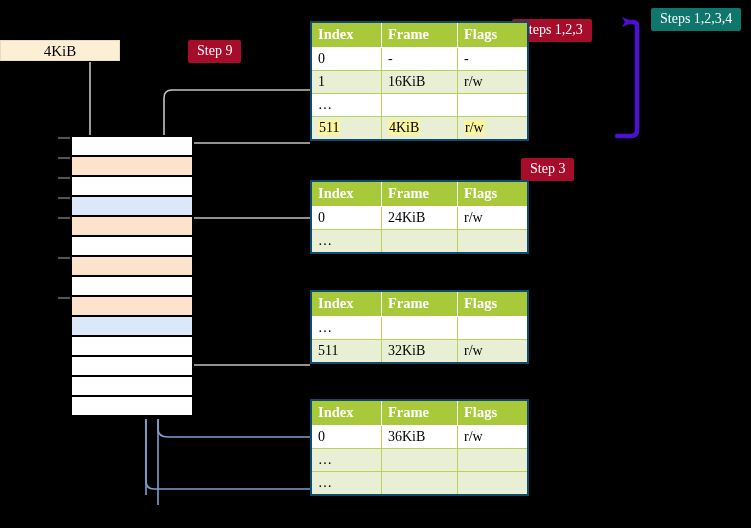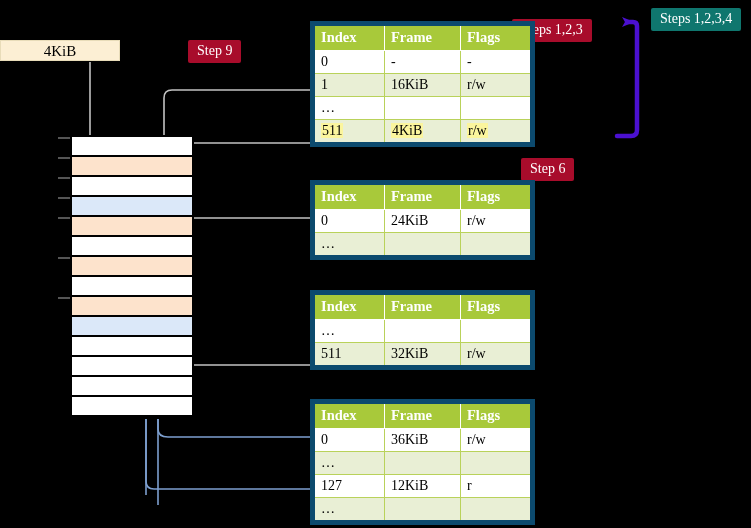--- a/index.html
+++ b/index.html
@@ -75,21 +75,21 @@
     height: 2px;
     background: #555555;
     width: 12px;
     left: -14px;
   }
 
   
   .ptable {
     position: absolute;
     border-collapse: collapse;
-    border: 5px solid #0c4a6e;
+    border: 2px solid #0c4a6e;
     background: #ffffff;
     font-size: 14px;
   }
   .ptable th {
     background: #a8c93a;
     color: #ffffff;
     font-weight: bold;
     text-align: left;
     padding: 3px 6px 4px 6px;
     border: 1px solid #ffffff;
@@ -198,21 +198,21 @@
       <div class="memtick" style="top: 60px;"></div>
       <div class="memtick" style="top: 80px;"></div>
       <div class="memtick" style="top: 120px;"></div>
       <div class="memtick" style="top: 160px;"></div>
     </div>
 
   <div id="badge-host">
       <div class="badge" style="left: 188px; top: 40px; background: rgb(168, 12, 43);">Step 9</div>
       <div class="badge" style="left: 512px; top: 19px; background: rgb(168, 12, 43);">Steps 1,2,3</div>
       <div class="badge" style="left: 651px; top: 8px; background: #0f766e;">Steps 1,2,3,4</div>
-      <div class="badge" style="left: 521px; top: 158px; background: rgb(168, 12, 43);">Step 6</div>
+      <div class="badge" style="left: 521px; top: 158px; background: rgb(168, 12, 43);">Step 3</div>
     </div>
 
   <div id="tables-host">
       <table class="ptable" style="left: 310px; top: 21px;">
         <thead>
           <tr>
             <th style="width: 57px;">Index</th>
             <th style="width: 63px;">Frame</th>
             <th style="width: 57px;">Flags</th>
           </tr>
@@ -294,25 +294,20 @@
           <tr class="rw-odd">
             <td>0</td>
             <td>36KiB</td>
             <td>r/w</td>
           </tr>
           <tr class="rw-even">
             <td><span class="ellipsis">…</span></td>
             <td></td>
             <td></td>
           </tr>
-          <tr class="rw-odd">
-            <td>127</td>
-            <td>12KiB</td>
-            <td>r</td>
-          </tr>
           <tr class="rw-even">
             <td><span class="ellipsis">…</span></td>
             <td></td>
             <td></td>
           </tr>
         </tbody>
       </table>
     </div>
 
 </div>

